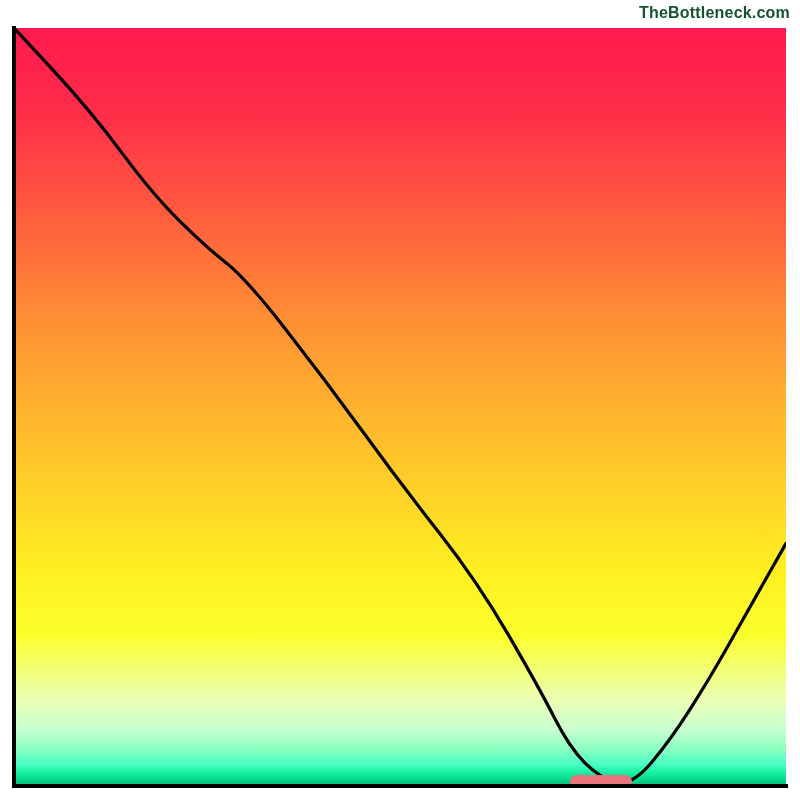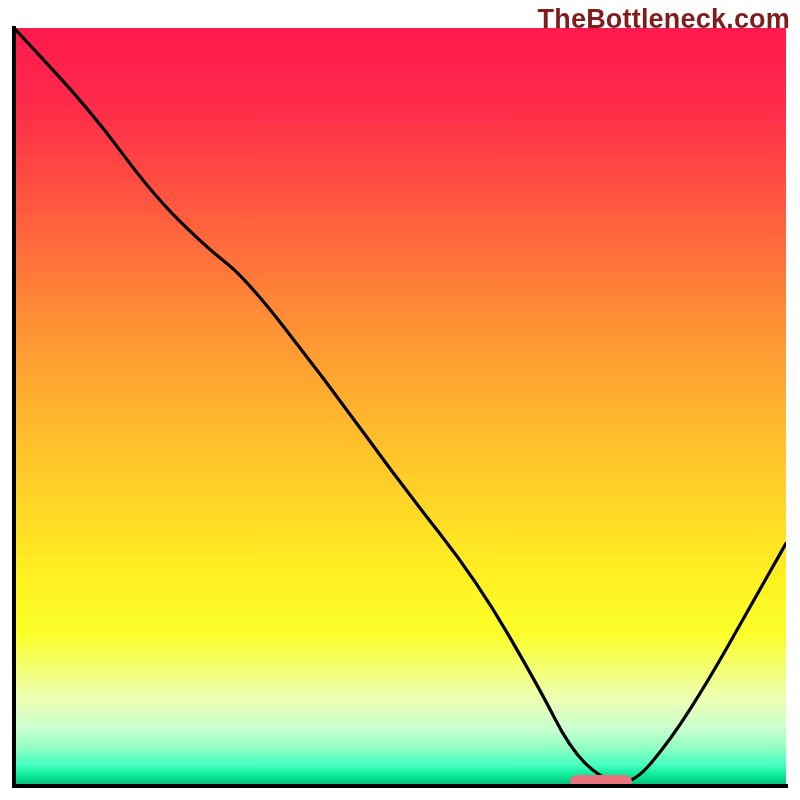--- a/index.html
+++ b/index.html
@@ -9,23 +9,23 @@
   .chart-container {
     position: relative;
     width: 800px;
     height: 800px;
   }
 
   .watermark {
     position: absolute;
     top: 4px;
     right: 10px;
-    font-size: 27px;
+    font-size: 16px;
     font-weight: 600;
-    color: #7f1d1d;
+    color: #14532d;
     letter-spacing: 0.2px;
     z-index: 5;
   }
 
   .plot-area {
     position: absolute;
     left: 14px;
     top: 28px;
     width: 772px;   
     height: 758px;  

